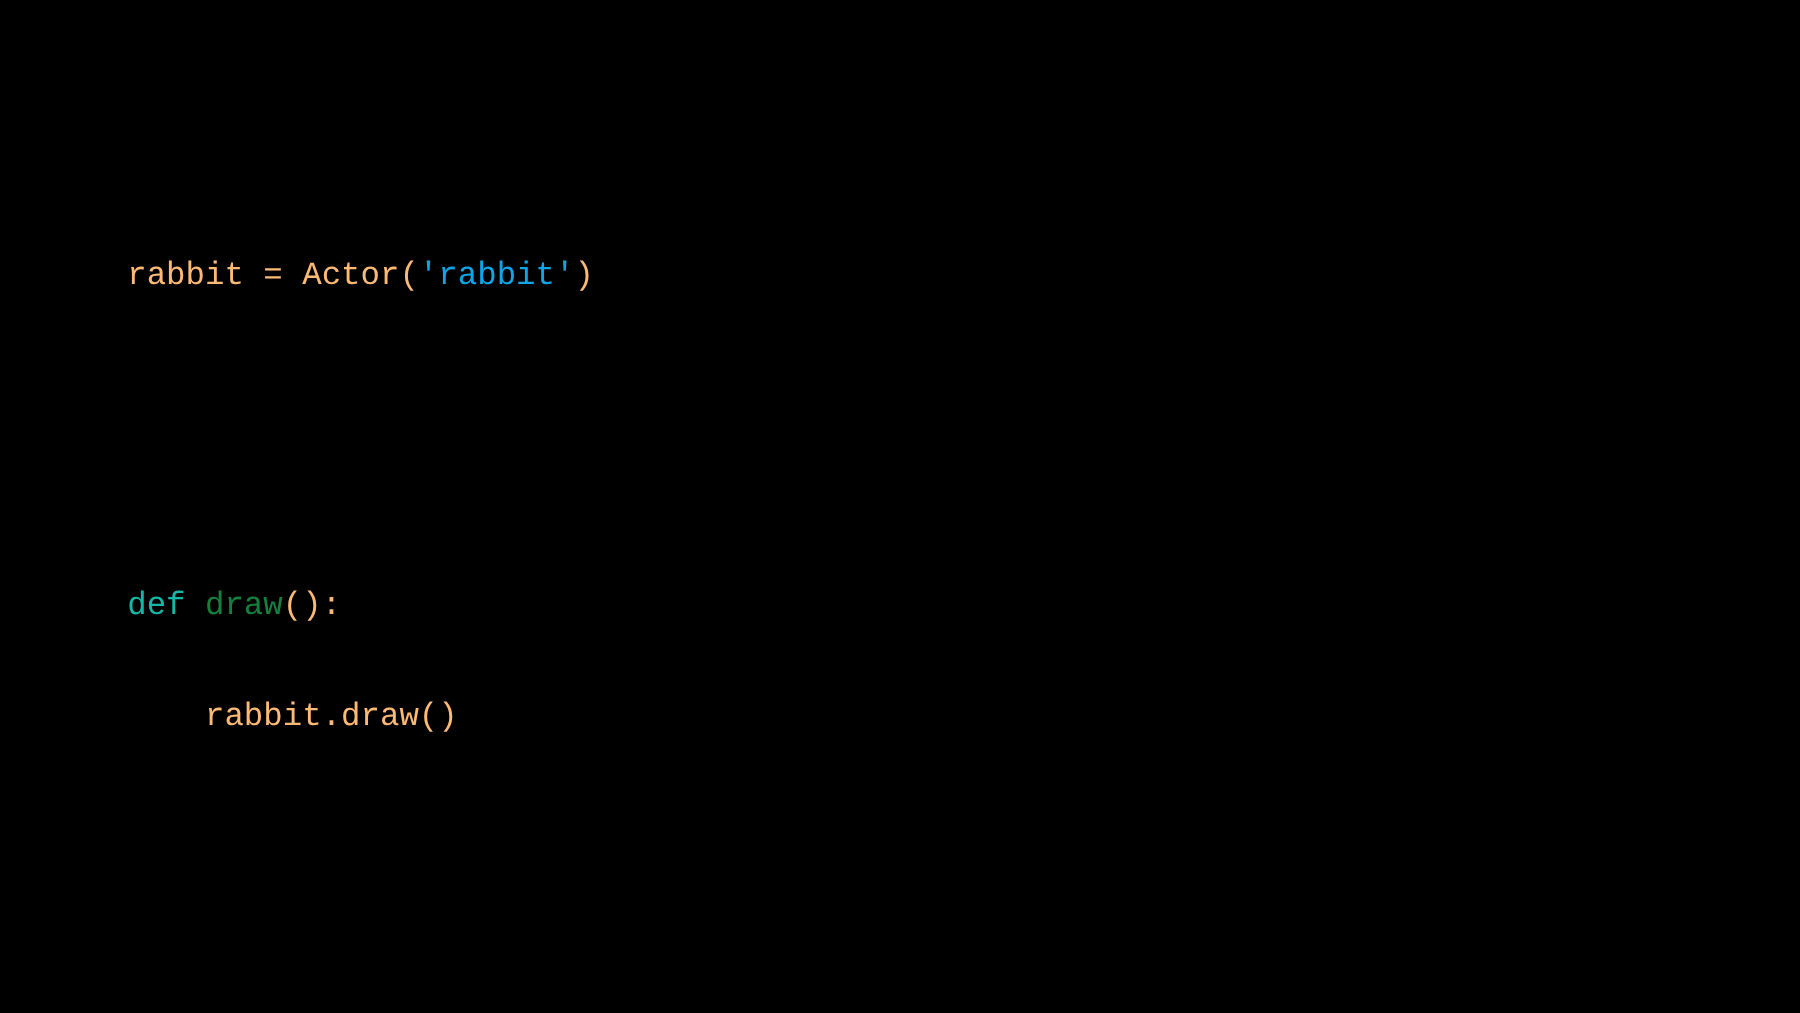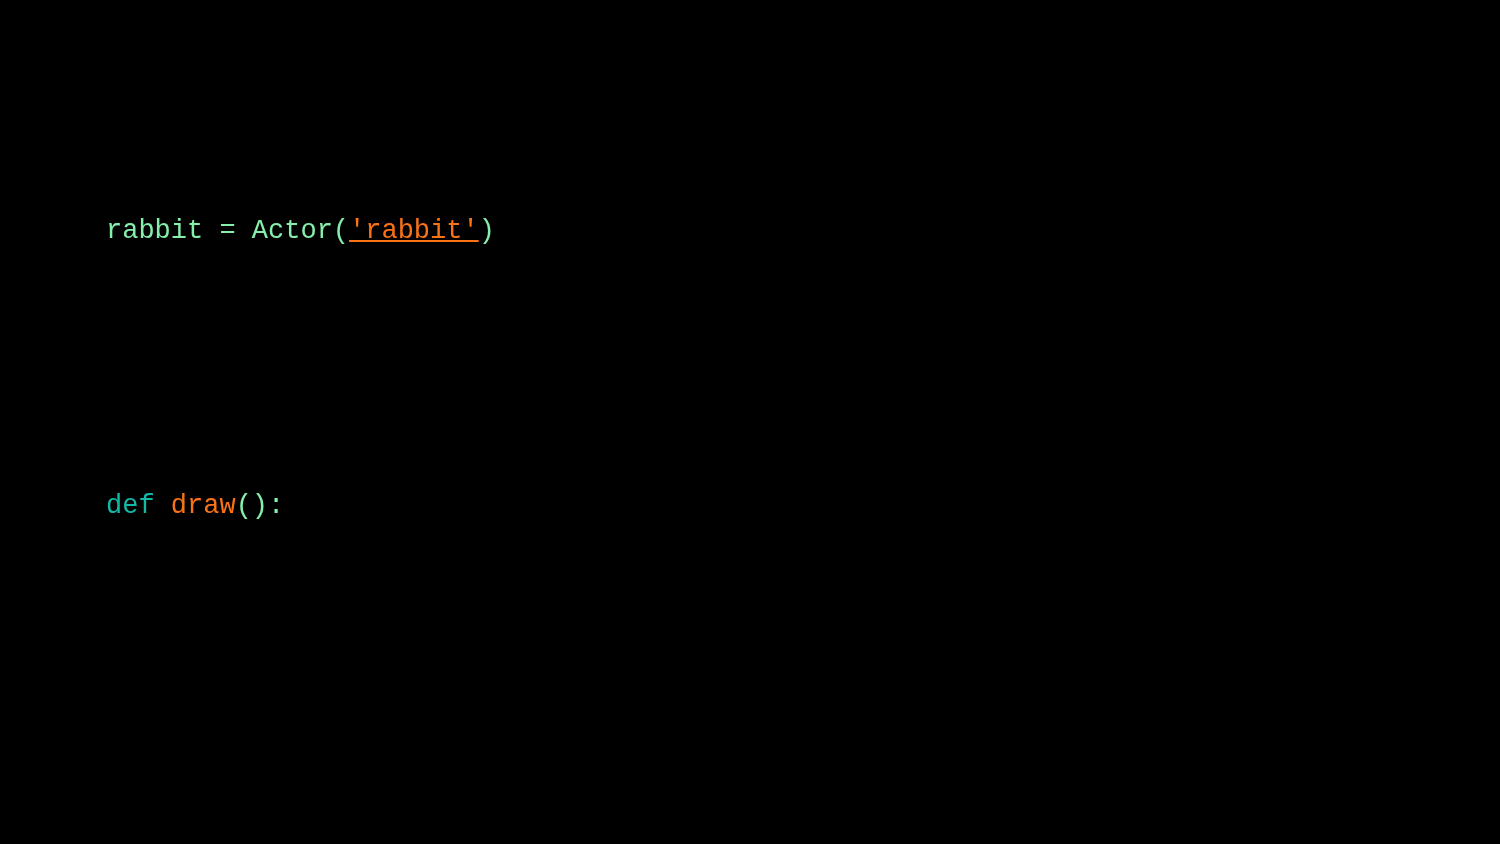--- a/index.html
+++ b/index.html
@@ -15,40 +15,40 @@
       font-size: 27px;
       line-height: 1.7;
       overflow: hidden;
     }
     .code-container {
       padding-top: 163px;
       padding-left: 106px;
       white-space: pre;
     }
     .c-default {
-      color: #86efac;
+      color: #fdba74;
       text-align: center;
     }
     .c-keyword {
       color: #14b8a6;
     }
     .c-funcname {
-      color: #f97316;
+      color: #15803d;
     }
     .c-string {
-      color: #f97316;
-      text-decoration: underline;
+      color: #0ea5e9;
     }
   </style>
 </head>
 <body>
 
 <div class="code-container">
 <div><span class="c-default">rabbit = Actor(</span><span class="c-string">'rabbit'</span><span class="c-default">)</span></div>
 <div>&nbsp;</div>
 <div>&nbsp;</div>
 <div><span class="c-keyword">def</span><span class="c-default"> </span><span class="c-funcname">draw</span><span class="c-default">():</span></div>
+<div><span class="c-default">    rabbit.draw()</span></div>
 <div>&nbsp;</div>
 
 
 
 
 </div>
 
 </body></html>

